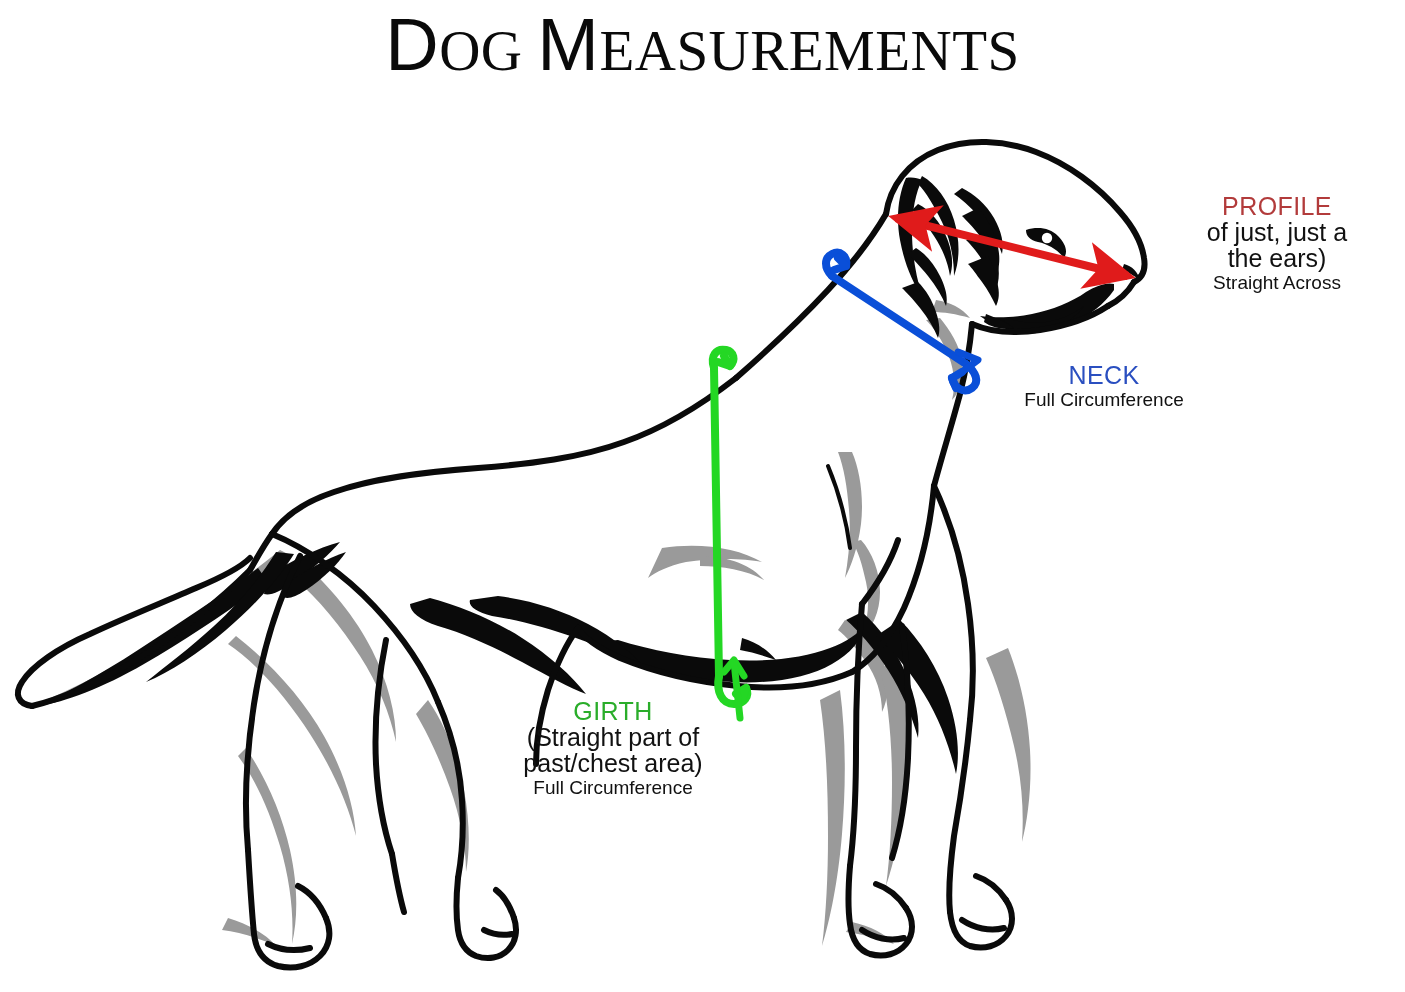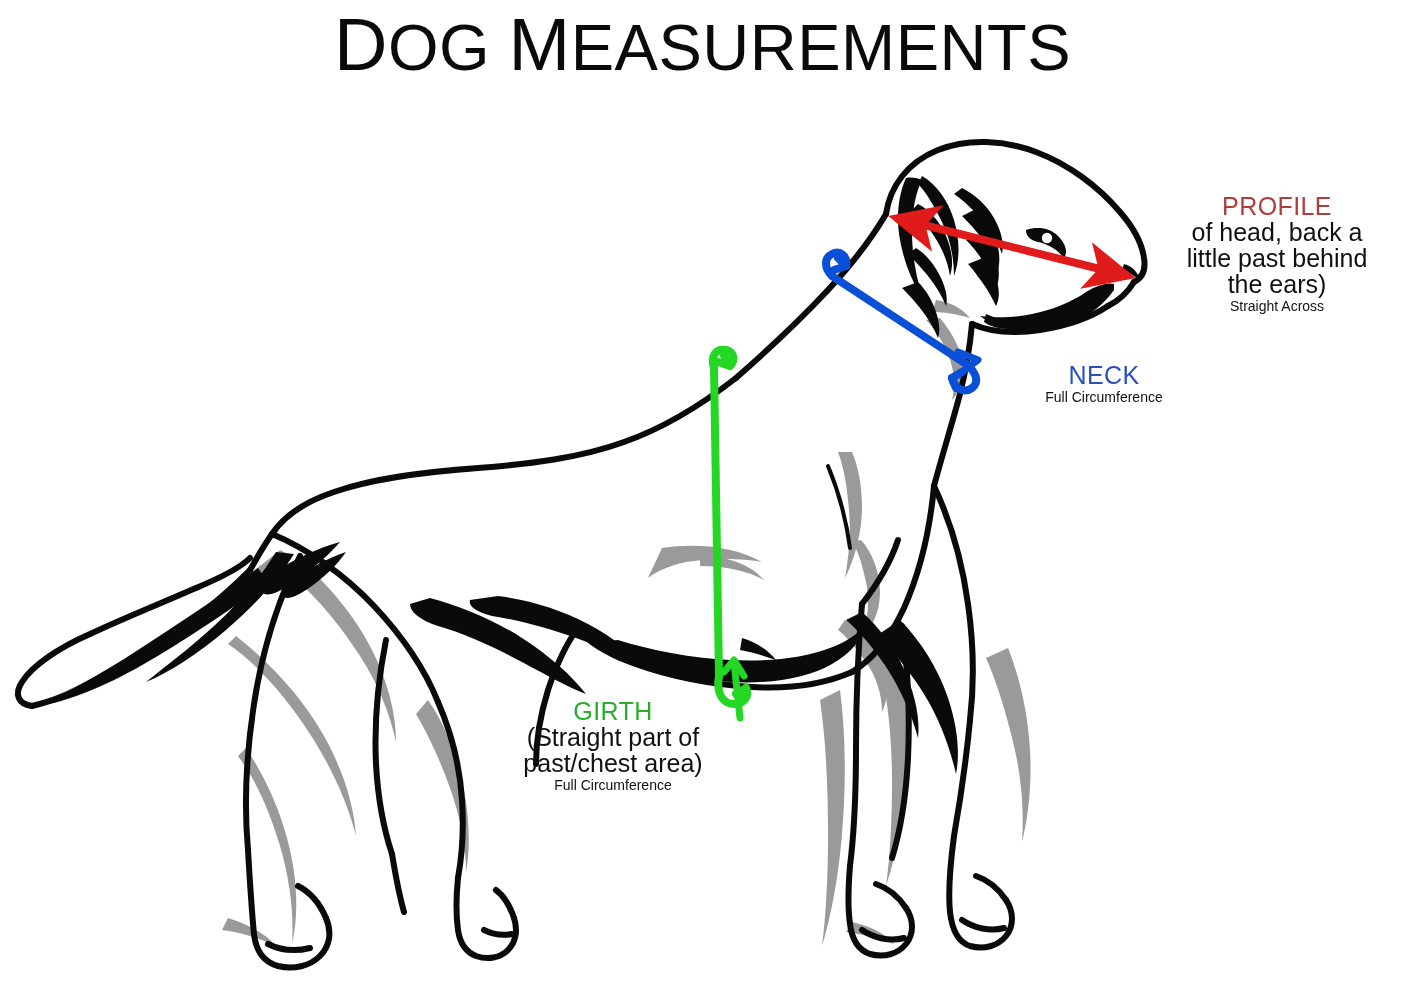--- a/index.html
+++ b/index.html
@@ -33,23 +33,24 @@
     color: #0a0a0a;
     letter-spacing: 0.5px;
     white-space: nowrap;
   }
   #title .big {
     font-size: 74px;
     line-height: 86px;
     vertical-align: baseline;
   }
   #title .small {
-    font-size: 65px;
+    font-size: 57px;
     line-height: 86px;
     vertical-align: baseline;
+    font-family: Liberation Serif, serif;
   }
 
   
   #illustration {
     position: absolute;
     left: 0;
     top: 0;
     width: 1405px;
     height: 992px;
   }
@@ -69,21 +70,21 @@
     letter-spacing: 0.4px;
   }
   .annot .paren {
     display: block;
     font-size: 25px;
     font-weight: 400;
     color: #111111;
   }
   .annot .sub {
     display: block;
-    font-size: 14px;
+    font-size: 19px;
     font-weight: 400;
     color: #111111;
     margin-top: 2px;
   }
 
   #profile-annot {
     left: 1152px;
     top: 193px;
     width: 250px;
   }
@@ -334,22 +335,21 @@
       <path d="M746,688 L742,700 M746,688 L736,694"></path>
 
       <path d="M724,672 L734,660 L744,676" stroke-width="7"></path>
       <line x1="734" y1="662" x2="740" y2="718" stroke-width="7"></line>
     </g>
 
   </svg>
 
   <div class="annot" id="profile-annot">
     <span class="head">PROFILE</span>
-    <span class="paren">of head, back a</span>
-    <span class="paren">little past behind</span>
+    <span class="paren">of just, just a</span>
     <span class="paren">the ears)</span>
     <span class="sub">Straight Across</span>
   </div>
 
   <div class="annot" id="neck-annot">
     <span class="head">NECK</span>
     <span class="sub">Full Circumference</span>
   </div>
 
   <div class="annot" id="girth-annot">

